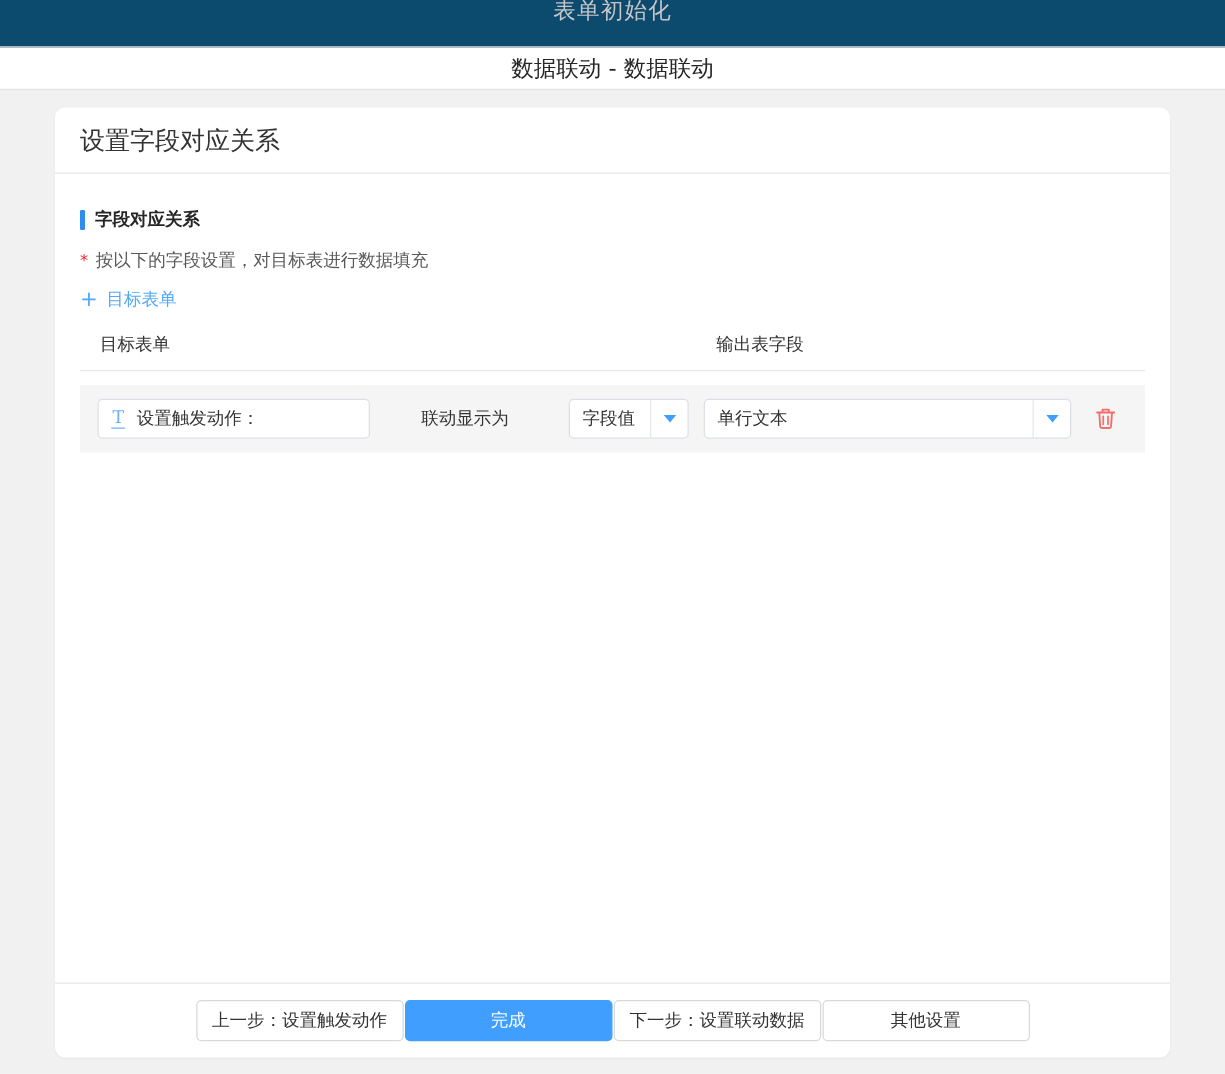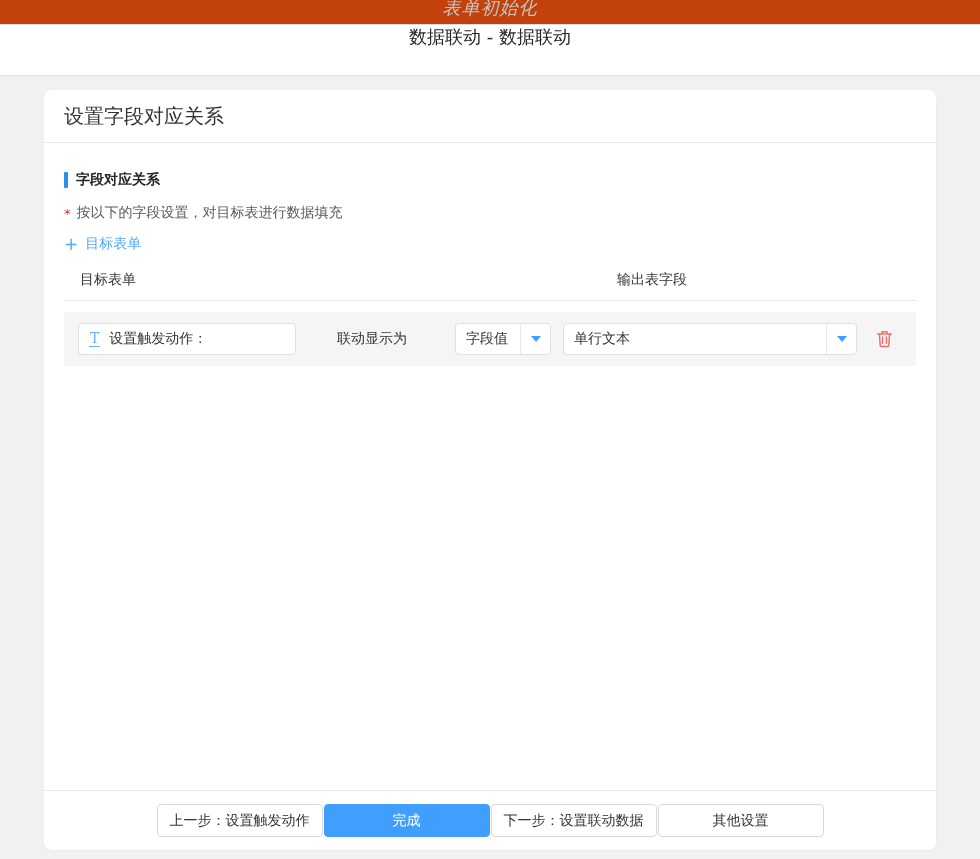--- a/index.html
+++ b/index.html
@@ -5,31 +5,31 @@
   * { margin:0; padding:0; box-sizing:border-box; }
   html,body { width:980px; height:859px; overflow:hidden; }
   body {
     font-family:"DejaVu Sans","Liberation Sans",sans-serif;
     background:#f1f1f1;
     color:#333;
     font-size:14px;
   }
   
   .top-strip {
-    height:25px; background:#c2410c; border-bottom:1px solid #dcdcdc;
-    position:relative; overflow:hidden;font-style:italic;
+    height:38px; background:#0c4a6e; border-bottom:1px solid #dcdcdc;
+    position:relative; overflow:hidden;
   }
   .top-strip .bg-title {
     position:absolute; top:-4px; left:0; right:0;
     text-align:center; font-size:18px; color:#c6c6c6; letter-spacing:1px;
   }
   
   .title-bar {
-    height:51px; background:#ffffff; border-bottom:1px solid #e3e3e3;
-    display:flex; align-items:flex-start; justify-content:center;
+    height:34px; background:#ffffff; border-bottom:1px solid #e3e3e3;
+    display:flex; align-items:center; justify-content:center;
   }
   .title-bar .modal-title { font-size:18px; color:#262626; }
   
   .main { padding:14px 44px 0 44px; }
   .card {
     background:#fff; border-radius:8px; height:760px;
     display:flex; flex-direction:column;
     box-shadow:0 1px 3px rgba(0,0,0,0.04);
   }
   .card-header {
@@ -52,21 +52,21 @@
     color:#54a8f8; cursor:pointer; font-size:14px;
   }
   .add-field .plus { font-size:17px; font-weight:400; margin-right:7px; line-height:1; }
   
   .tbl-header {
     margin-top:12px; height:36px; position:relative;
     border-bottom:1px solid #e8e8e8;
   }
   .tbl-header .col { position:absolute; top:6px; font-size:14px; color:#333; }
   .tbl-header .col-target { left:16px; }
-  .tbl-header .col-output { left:553px; }
+  .tbl-header .col-output { left:509px; }
   
   .map-row {
     margin-top:11px; height:54px; background:#f5f5f5;
     display:flex; align-items:center; padding:0 14px;
   }
   .field-input {
     width:218px; height:32px; background:#fff;
     border:1px solid #dcdfe6; border-radius:4px;
     display:flex; align-items:center; padding:0 10px; cursor:text;
   }

